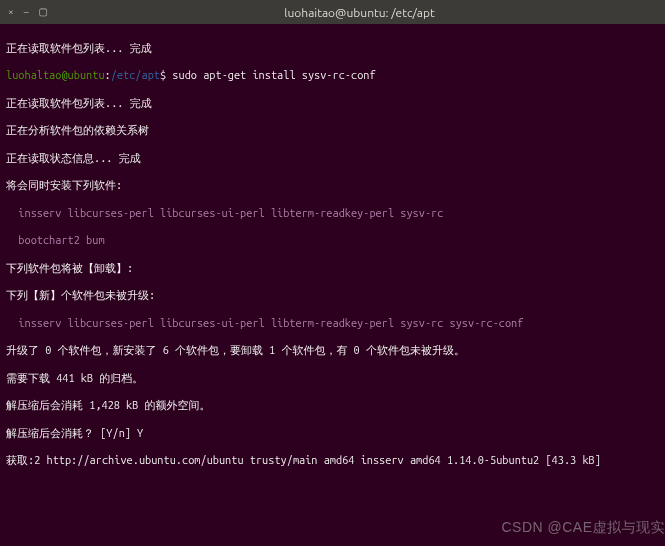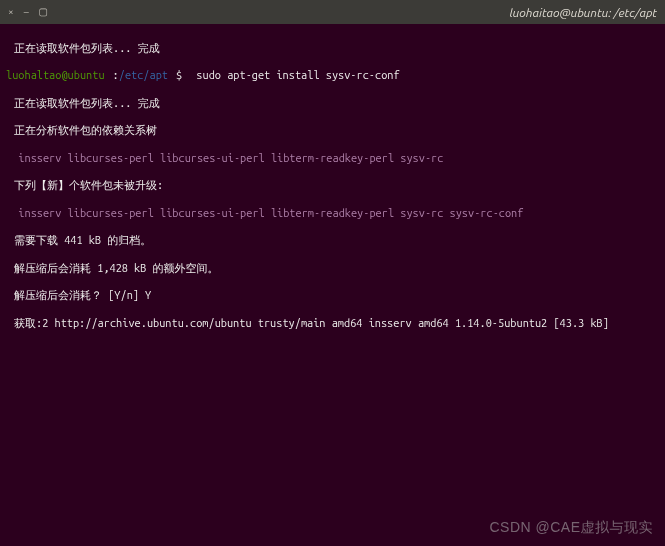--- a/index.html
+++ b/index.html
@@ -19,29 +19,29 @@
     height: 24px;
     display: flex;
     align-items: center;
     padding: 0 8px;
     color: #dfdbd2;
     font-family: "Ubuntu", sans-serif;
     font-size: 12px;
   }
   .titlebar .controls { display: flex; gap: 10px; margin-right: 14px; }
   .titlebar .controls span { opacity: 0.8; font-size: 10px; }
-  .title { flex: 1; text-align: right; font-style: italic; }
+  .title { flex: 1; text-align: center; }
   .terminal { padding: 4px 6px; white-space: pre; }
   .prompt-user { color: #4e9a06; }
   .prompt-path { color: #3465a4; text-align: center; }
-  .white { color: #eeeeec; margin-left: 8px; }
+  .white { color: #eeeeec; }
   .magenta { color: #ad7fa8; }
   .watermark {
     position: absolute;
-    right: 12px;
+    right: 0;
     bottom: 10px;
     color: rgba(180,180,180,0.55);
     font-family: sans-serif;
     font-size: 14px;
     letter-spacing: 0.5px;
   }
   .line { display: block; }
 </style>
 </head>
 <body>
@@ -53,23 +53,28 @@
     <span>▢</span>
   </div>
   <div class="title">luohaitao@ubuntu: /etc/apt</div>
 </div>
 
 <div class="terminal">
 <span class="line white">正在读取软件包列表... 完成</span>
 <span class="line"><span class="prompt-user">luohaltao@ubuntu</span><span class="white">:</span><span class="prompt-path">/etc/apt</span><span class="white">$</span> <span class="white">sudo apt-get install sysv-rc-conf</span></span>
 <span class="line white">正在读取软件包列表... 完成</span>
 <span class="line white">正在分析软件包的依赖关系树</span>
+<span class="line white">正在读取状态信息... 完成</span>
+<span class="line white">将会同时安装下列软件:</span>
 <span class="line magenta">  insserv libcurses-perl libcurses-ui-perl libterm-readkey-perl sysv-rc</span>
+<span class="line magenta">  bootchart2 bum</span>
+<span class="line white">下列软件包将被【卸载】:</span>
 <span class="line white">下列【新】个软件包未被升级:</span>
 <span class="line magenta">  insserv libcurses-perl libcurses-ui-perl libterm-readkey-perl sysv-rc sysv-rc-conf</span>
+<span class="line white">升级了 0 个软件包，新安装了 6 个软件包，要卸载 1 个软件包，有 0 个软件包未被升级。</span>
 <span class="line white">需要下载 441 kB 的归档。</span>
 <span class="line white">解压缩后会消耗 1,428 kB 的额外空间。</span>
 <span class="line white">解压缩后会消耗？ [Y/n] Y</span>
 <span class="line white">获取:2 http://archive.ubuntu.com/ubuntu trusty/main amd64 insserv amd64 1.14.0-5ubuntu2 [43.3 kB]</span>
 
 
 
 
 
 

